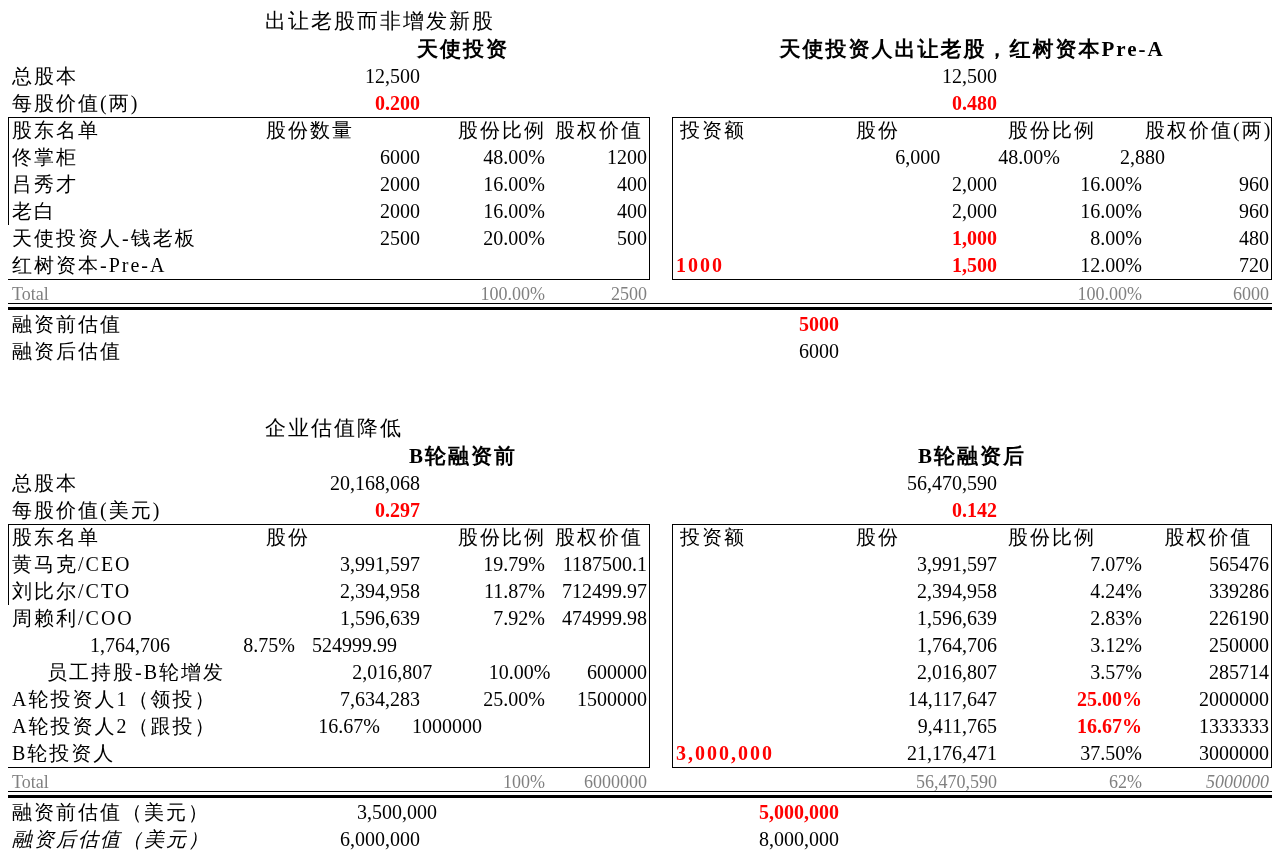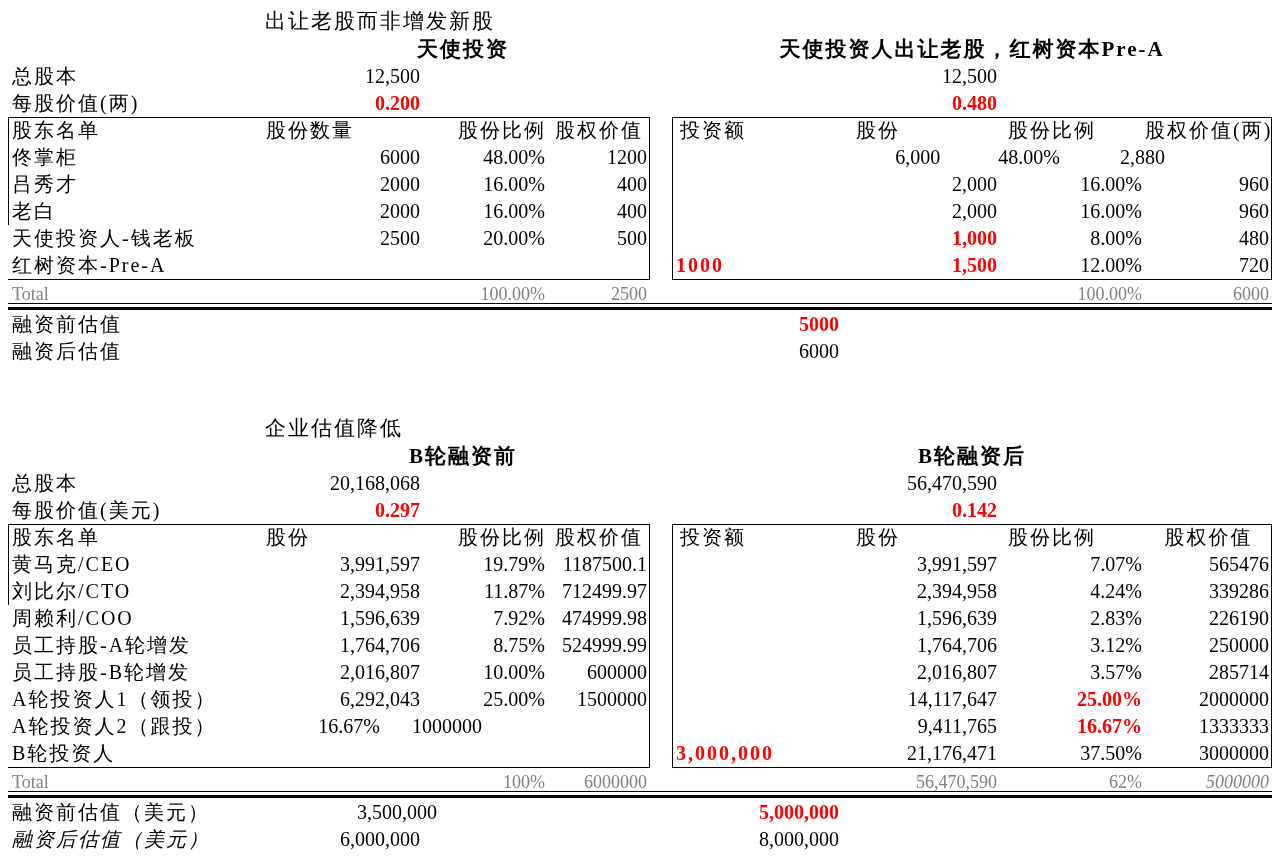--- a/index.html
+++ b/index.html
@@ -166,34 +166,33 @@
         <div class="c ar" style="width: 125px;">11.87%</div>
         <div class="c ar" style="width: 102px;">712499.97</div>
       </div>
       <div class="row" style="left: 8px; top: 198px; width: 642px;">
         <div class="c al cjk" style="width: 250px;">周赖利/COO</div>
         <div class="c ar" style="width: 165px;">1,596,639</div>
         <div class="c ar" style="width: 125px;">7.92%</div>
         <div class="c ar" style="width: 102px;">474999.98</div>
       </div>
       <div class="row" style="left: 8px; top: 225px; width: 642px;">
-        <div class="c al cjk" style="width: 250px;">员工持股-A轮增发</div>
         <div class="c ar" style="width: 165px;">1,764,706</div>
         <div class="c ar" style="width: 125px;">8.75%</div>
         <div class="c ar" style="width: 102px;">524999.99</div>
       </div>
       <div class="row" style="left: 8px; top: 252px; width: 642px;">
-        <div class="c al cjk" style="width: 250px;">员工持股-B轮增发</div>
+        <div class="c al cjk" style="width: 250px; margin-left: 35px;">员工持股-B轮增发</div>
         <div class="c ar" style="width: 165px;">2,016,807</div>
         <div class="c ar" style="width: 125px;">10.00%</div>
         <div class="c ar" style="width: 102px;">600000</div>
       </div>
       <div class="row" style="left: 8px; top: 279px; width: 642px;">
         <div class="c al cjk" style="width: 250px;">A轮投资人1（领投）</div>
-        <div class="c ar" style="width: 165px;">6,292,043</div>
+        <div class="c ar" style="width: 165px;">7,634,283</div>
         <div class="c ar" style="width: 125px;">25.00%</div>
         <div class="c ar" style="width: 102px;">1500000</div>
       </div>
       <div class="row" style="left: 8px; top: 306px; width: 642px;">
         <div class="c al cjk" style="width: 250px;">A轮投资人2（跟投）</div>
         <div class="c ar" style="width: 125px;">16.67%</div>
         <div class="c ar" style="width: 102px;">1000000</div>
       </div>
       <div class="row" style="left: 8px; top: 333px; width: 642px;">
         <div class="c al cjk" style="width: 250px;">B轮投资人</div>

